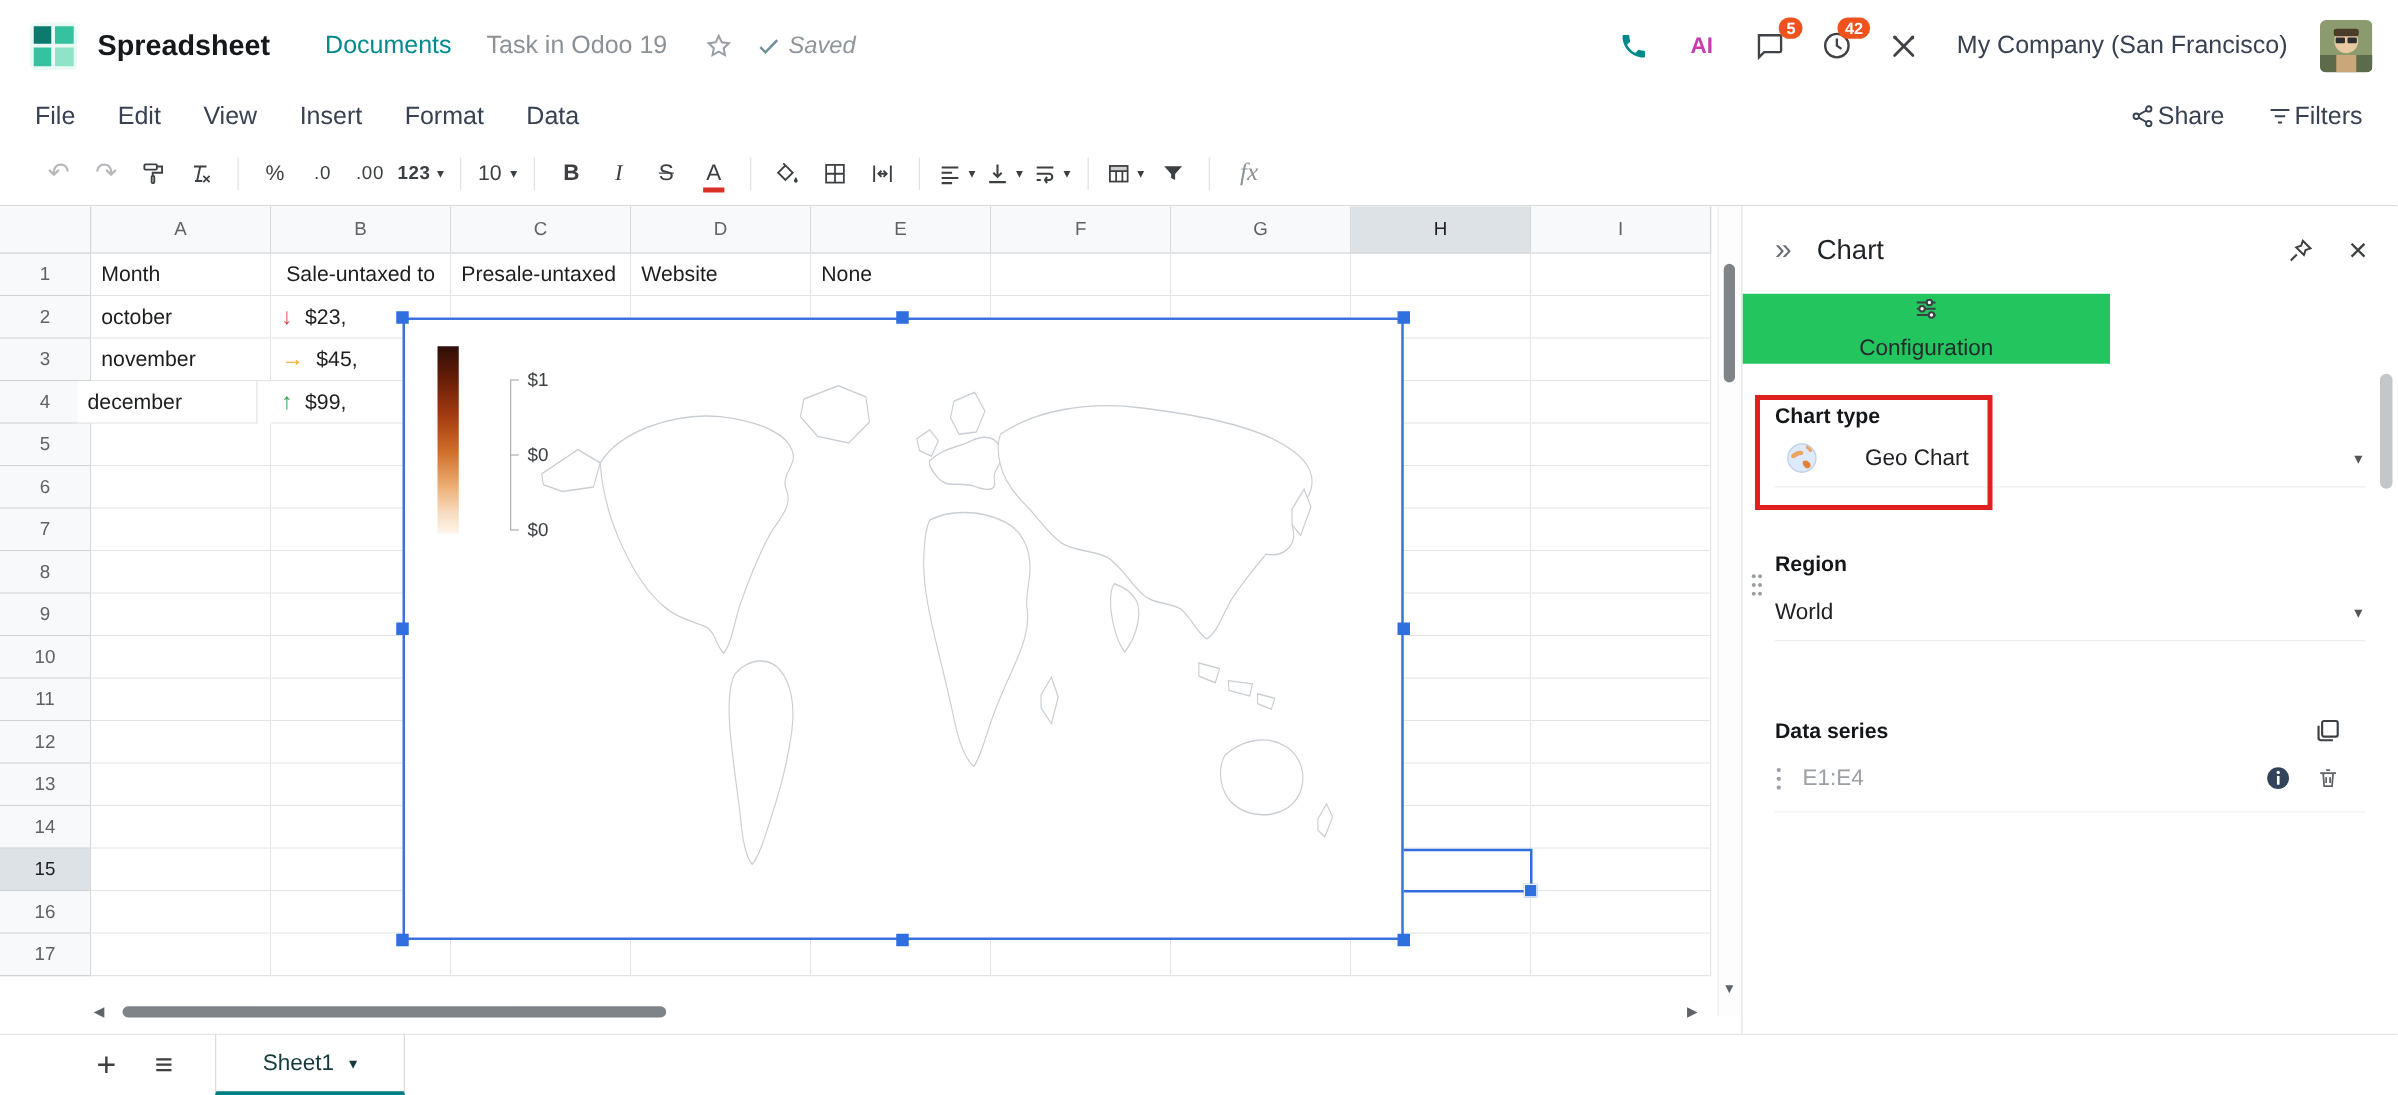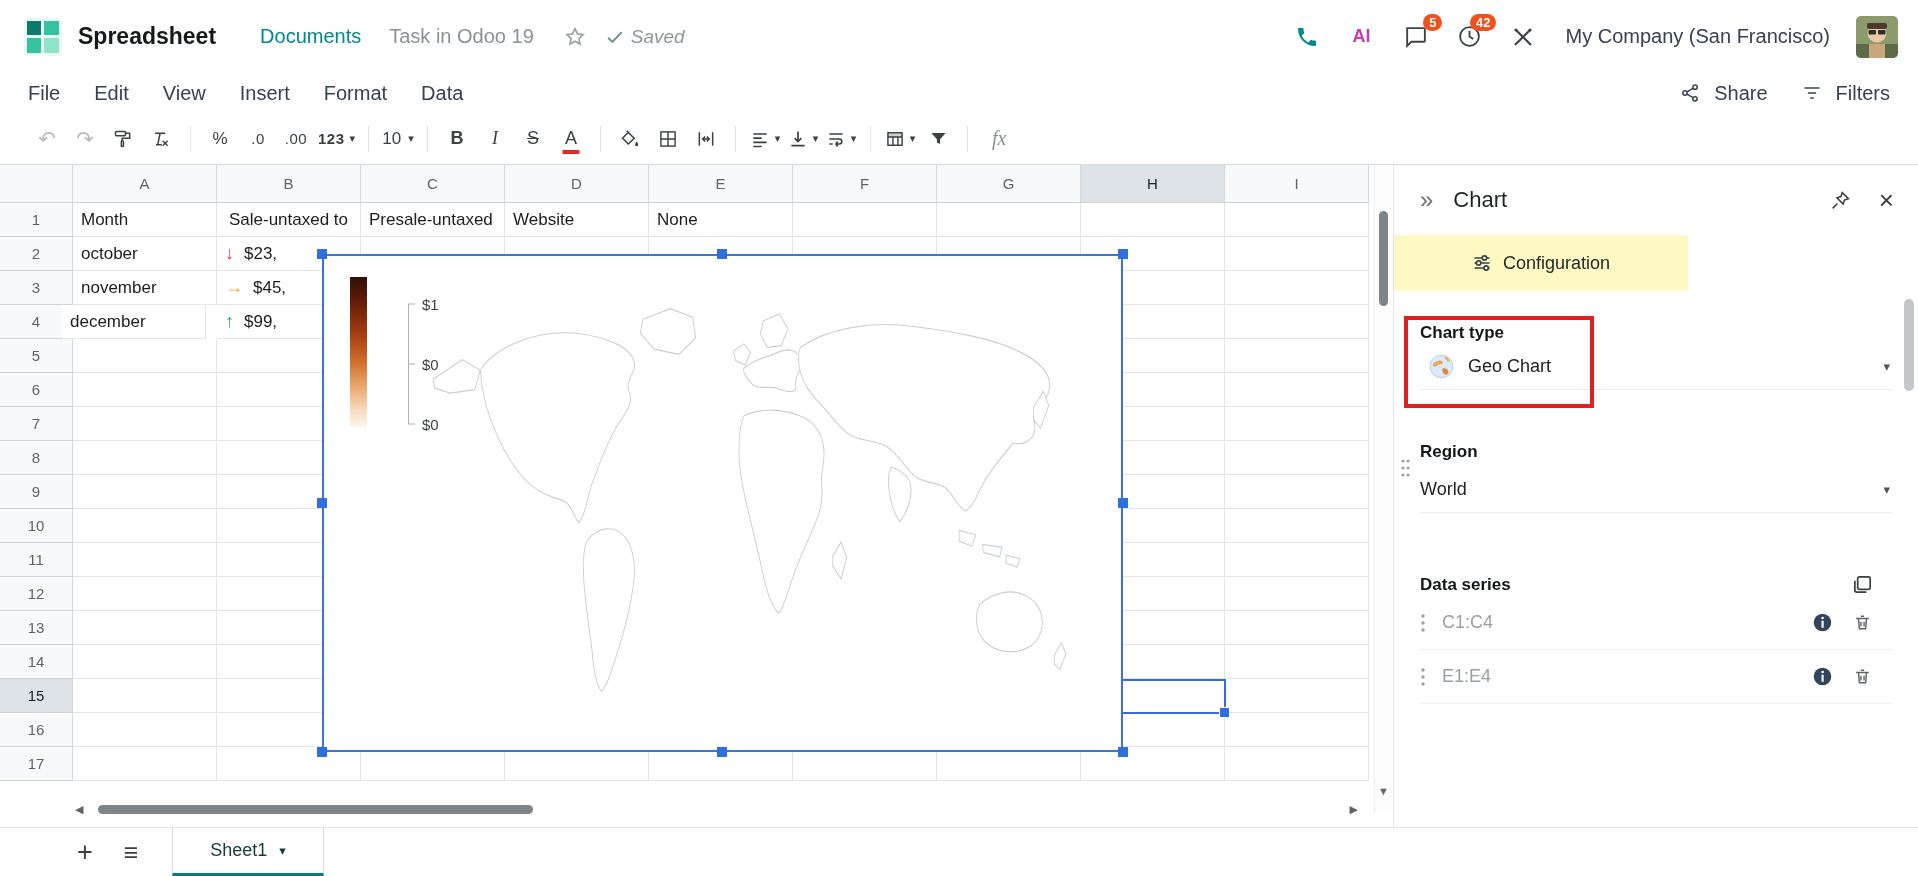--- a/index.html
+++ b/index.html
@@ -22,21 +22,21 @@
          border-radius:10px;padding:1px 6px;line-height:15px;}
   .ai-label{font-size:18px;font-weight:700;color:#c73caf;}
   .company{font-size:20px;color:#374151;margin-left:2px;white-space:nowrap;}
   .avatar{width:42px;height:42px;border-radius:5px;overflow:hidden;flex:0 0 auto;}
 
   
   .menubar{position:absolute;top:73px;left:0;right:0;height:40px;display:flex;align-items:center;}
   .menu-items{display:flex;align-items:center;gap:34px;padding-left:28px;}
   .menu-item{font-size:20px;color:#374151;cursor:default;}
   .menu-right{margin-left:auto;display:flex;align-items:center;gap:34px;padding-right:28px;}
-  .menu-action{display:flex;align-items:center;gap:14px;font-size:20px;color:#374151;}
+  .menu-action{display:flex;align-items:center;gap:2px;font-size:20px;color:#374151;}
 
   
   .toolbar{position:absolute;top:113px;left:0;right:0;height:52px;border-bottom:1px solid #d9dadc;
            display:flex;align-items:center;padding-left:28px;box-sizing:border-box;}
   .tbtn{min-width:32px;height:34px;display:flex;align-items:center;justify-content:center;
         color:#3c4043;font-size:17px;margin:0 3px;white-space:nowrap;}
   .tbtn.disabled{color:#b6b9bd;}
   .tsep{width:1px;height:26px;background:#e0e2e4;margin:0 10px;}
   .mini-caret{font-size:11px;margin-left:5px;color:#3c4043;}
   .glyph-undo{font-size:21px;}
@@ -89,27 +89,27 @@
   
   .panel{position:absolute;left:1393px;top:165px;width:525px;height:662px;background:#fff;
          border-left:1px solid #e2e4e7;box-sizing:border-box;overflow:hidden;}
   .panel-header{height:70px;display:flex;align-items:center;padding:0 24px 0 26px;}
   .collapse{font-size:24px;color:#6b7076;}
   .panel-title{margin-left:20px;font-size:22px;font-weight:500;color:#1f2327;}
   .ph-spacer{flex:1;}
   .close-x{margin-left:28px;font-size:26px;color:#3c4043;line-height:1;}
   .panel-tabs{display:flex;height:56px;}
   .tab{display:flex;align-items:center;justify-content:center;gap:11px;font-size:18px;color:#24292e;box-sizing:border-box;}
-  .tab-config{width:294px;background:#fef9c3;}
+  .tab-config{width:294px;background:#22c55e;flex-direction:column;}
   .tab-design{flex:1;background:#f2f3f5;border-left:1px solid #e4e6e9;border-bottom:1px solid #e4e6e9;}
   .panel-content{padding:0 26px;position:relative;}
   .p-label{font-size:17px;font-weight:700;color:#14171a;}
   .lbl-chart-type{margin-top:32px;}
   .select-row{height:46px;display:flex;align-items:center;position:relative;padding-right:18px;
-              border-bottom:1px solid #eceef0;}
+              border-bottom:1px solid #eceef0;gap:24px;}
   .select-row .caret{position:absolute;right:2px;font-size:13px;color:#555;}
   .select-value{font-size:18px;color:#202124;}
   .lbl-region{margin-top:52px;}
   .select-region{margin-top:4px;}
   .ds-head{margin-top:60px;display:flex;align-items:center;justify-content:space-between;padding-right:18px;}
   .series-row{height:53px;display:flex;align-items:center;border-bottom:1px solid #eef0f2;padding-right:20px;}
   .series-row .range{margin-left:16px;font-size:18px;color:#202124;}
   .series-row .range.muted{color:#9aa0a6;}
   .series-row .sp{flex:1;}
   .series-row .info{margin-right:20px;display:flex;}
@@ -652,43 +652,20 @@
       </div>
       <div id="series-list">
           <div class="series-row">
             <span style="display:flex;">
               <svg width="6" height="20" viewBox="0 0 6 20" fill="#9aa0a6">
                 <circle cx="3" cy="3" r="1.7"></circle>
                 <circle cx="3" cy="10" r="1.7"></circle>
                 <circle cx="3" cy="17" r="1.7"></circle>
               </svg>
             </span>
-            <span class="range muted">C1:C4</span>
-            <span class="sp"></span>
-            <span class="info">
-              <svg width="21" height="21" viewBox="0 0 24 24">
-                <circle cx="12" cy="12" r="10" fill="#31445a"></circle>
-                <rect x="10.9" y="10" width="2.4" height="8" fill="#fff"></rect>
-                <circle cx="12.1" cy="6.8" r="1.5" fill="#fff"></circle>
-              </svg>
-            </span>
-            <span class="trash">
-              <svg width="19" height="19" viewBox="0 0 24 24" fill="none" stroke="#5f6368" stroke-width="1.8">
-                <path d="M4 7h16M10 4h4M7 7l1 13h8l1-13M10 11v6M14 11v6"></path>
-              </svg>
-            </span>
-          </div>
-          <div class="series-row">
-            <span style="display:flex;">
-              <svg width="6" height="20" viewBox="0 0 6 20" fill="#9aa0a6">
-                <circle cx="3" cy="3" r="1.7"></circle>
-                <circle cx="3" cy="10" r="1.7"></circle>
-                <circle cx="3" cy="17" r="1.7"></circle>
-              </svg>
-            </span>
             <span class="range muted">E1:E4</span>
             <span class="sp"></span>
             <span class="info">
               <svg width="21" height="21" viewBox="0 0 24 24">
                 <circle cx="12" cy="12" r="10" fill="#31445a"></circle>
                 <rect x="10.9" y="10" width="2.4" height="8" fill="#fff"></rect>
                 <circle cx="12.1" cy="6.8" r="1.5" fill="#fff"></circle>
               </svg>
             </span>
             <span class="trash">

